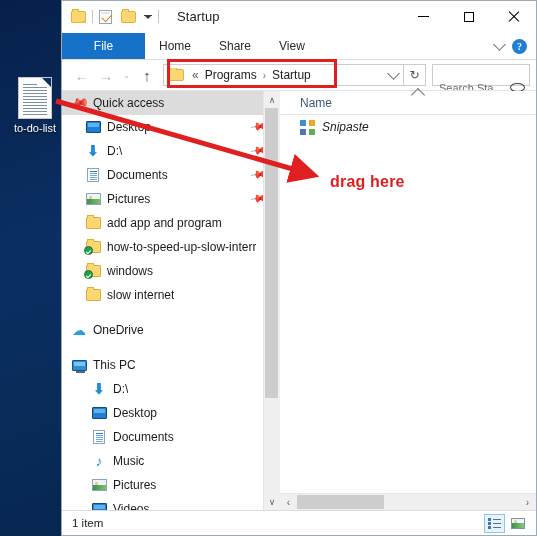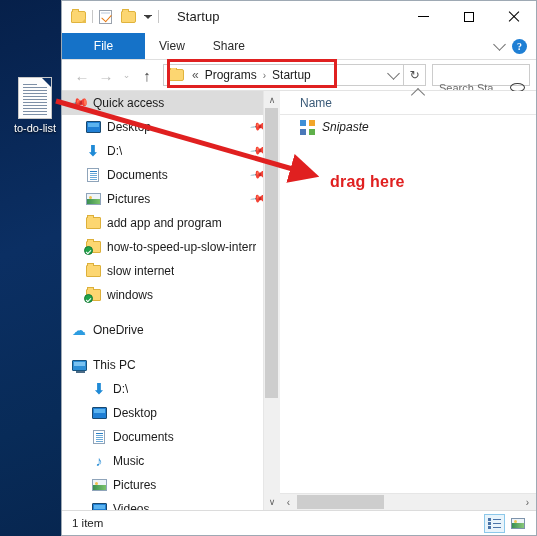--- a/index.html
+++ b/index.html
@@ -398,22 +398,23 @@
           <span class="wc-max"></span>
         </div>
       <div class="close">
           <span class="wc-close"></span>
         </div>
     </div>
   </div>
 
   <div id="ribbon">
     <div class="tab file">File</div>
+    <div class="tab">Home</div>
+    <div class="tab">Share</div>
     <div class="tab">View</div>
-    <div class="tab">Share</div>
     <div class="right">
       <span class="chev-dn"></span>
       <span class="help-ico">?</span>
     </div>
   </div>
 
   <div id="addrbar">
     <div class="navbtn">←</div>
     <div class="navbtn">→</div>
     <div class="navbtn small">⌄</div>
@@ -489,31 +490,31 @@
         <div class="nav-item indent1">
           <span class="ico">
               <span class="i-folder sync">
                 <span class="sync-check"></span>
               </span>
             </span>
           <span class="txt">how-to-speed-up-slow-interr</span>
         </div>
         <div class="nav-item indent1">
           <span class="ico">
-              <span class="i-folder"></span>
-            </span>
-          <span class="txt">slow internet</span>
-        </div>
-        <div class="nav-item indent1">
-          <span class="ico">
               <span class="i-folder sync">
                 <span class="sync-check"></span>
               </span>
             </span>
           <span class="txt">windows</span>
+        </div>
+        <div class="nav-item indent1">
+          <span class="ico">
+              <span class="i-folder"></span>
+            </span>
+          <span class="txt">slow internet</span>
         </div>
 
         <div class="spacer"></div>
 
         <div class="nav-item">
           <span class="ico">
               <span class="i-cloud">☁</span>
             </span>
           <span class="txt">OneDrive</span>
         </div>

